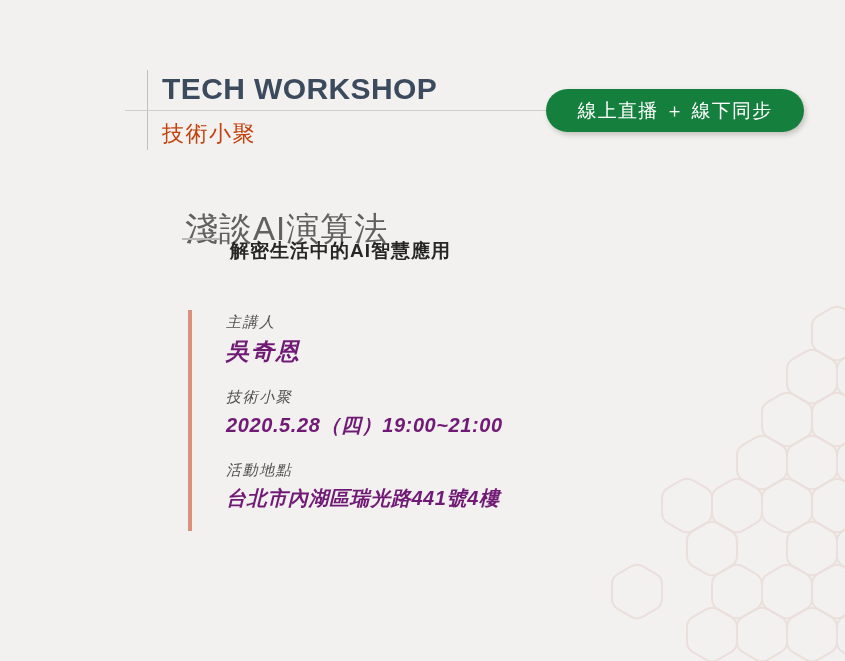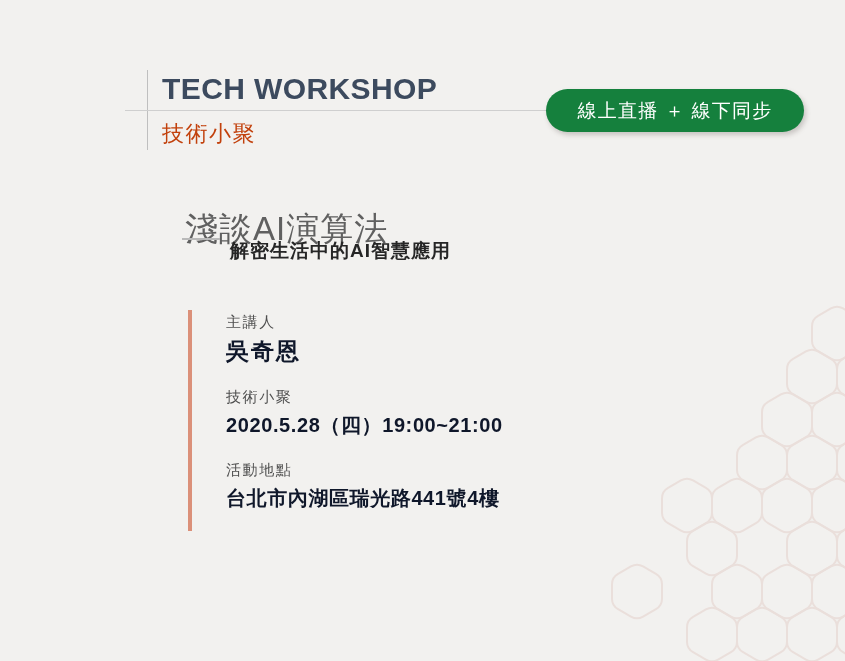--- a/index.html
+++ b/index.html
@@ -133,39 +133,40 @@
     top: 310px;
     width: 4px;
     height: 221px;
     background: #DB9079;
   }
   .details {
     position: absolute;
     left: 179px;
     top: 311px;
     width: 400px;
+    font-style: italic;
   }
   .detail-group {
     margin-bottom: 19px;
   }
   .detail-group:last-child {
     margin-bottom: 0;
   }
   .detail-label {
     font-size: 15px;
     letter-spacing: 1.6px;
     color: #4F4F4F;
     line-height: 22px;
     white-space: nowrap;
   }
   .detail-value {
     font-size: 20px;
     font-weight: bold;
     letter-spacing: 0.6px;
-    color: #0f172a;
+    color: #701a75;
     line-height: 30px;
     white-space: nowrap;
     margin-top: 2px;
   }
   .detail-value.name {
     font-size: 23px;
     letter-spacing: 2px;
     line-height: 32px;
   }
 </style>

